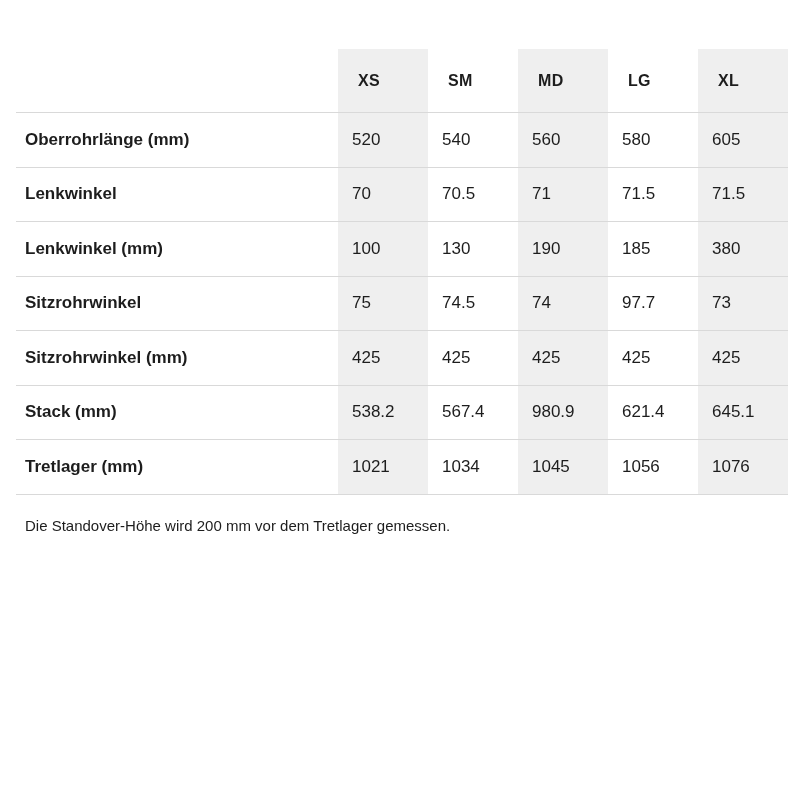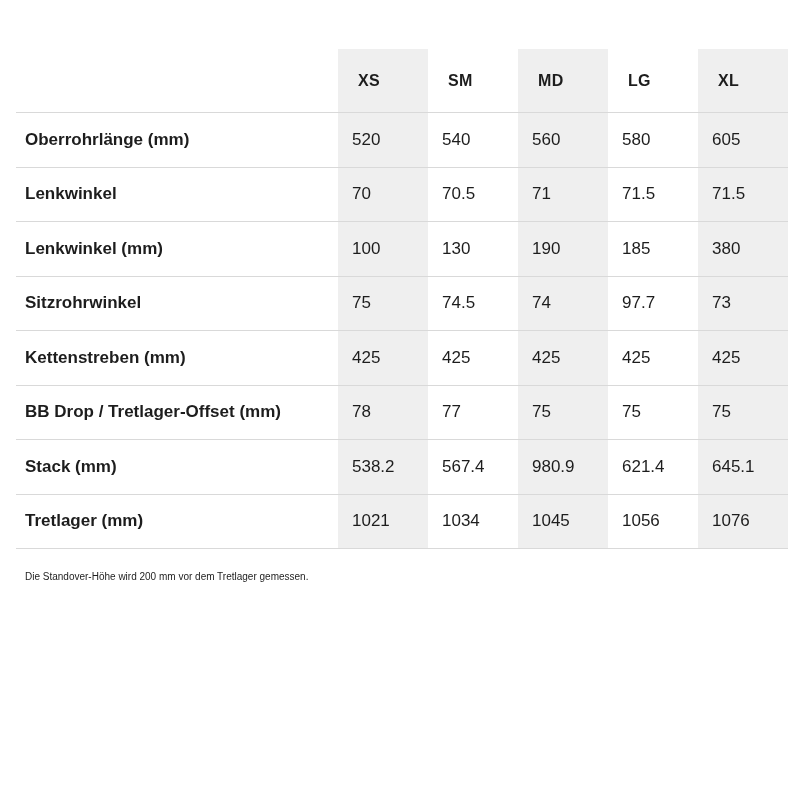--- a/index.html
+++ b/index.html
@@ -47,21 +47,21 @@
     white-space: nowrap;
   }
   tbody td.label-cell {
     padding-left: 9px;
     font-weight: bold;
   }
   .shade { background: var(--band, #efefef); }
 
   .footnote {
     margin: 22px 0 0 9px;
-    font-size: 10px;
+    font-size: 15px;
     color: var(--text, #1d1d1d);
   }
 </style>
 </head>
 <body>
 
 <div class="wrap">
   <table class="geo">
     <colgroup>
         <col class="label-col">
@@ -108,34 +108,26 @@
         </tr>
         <tr>
           <td class="label-cell">Sitzrohrwinkel</td>
           <td class="shade">75</td>
           <td>74.5</td>
           <td class="shade">74</td>
           <td>97.7</td>
           <td class="shade">73</td>
         </tr>
         <tr>
-          <td class="label-cell">Kettenstreben (mm)</td>
+          <td class="label-cell">Sitzrohrwinkel (mm)</td>
           <td class="shade">425</td>
           <td>425</td>
           <td class="shade">425</td>
           <td>425</td>
           <td class="shade">425</td>
-        </tr>
-        <tr>
-          <td class="label-cell">BB Drop / Tretlager-Offset (mm)</td>
-          <td class="shade">78</td>
-          <td>77</td>
-          <td class="shade">75</td>
-          <td>75</td>
-          <td class="shade">75</td>
         </tr>
         <tr>
           <td class="label-cell">Stack (mm)</td>
           <td class="shade">538.2</td>
           <td>567.4</td>
           <td class="shade">980.9</td>
           <td>621.4</td>
           <td class="shade">645.1</td>
         </tr>
         <tr>

